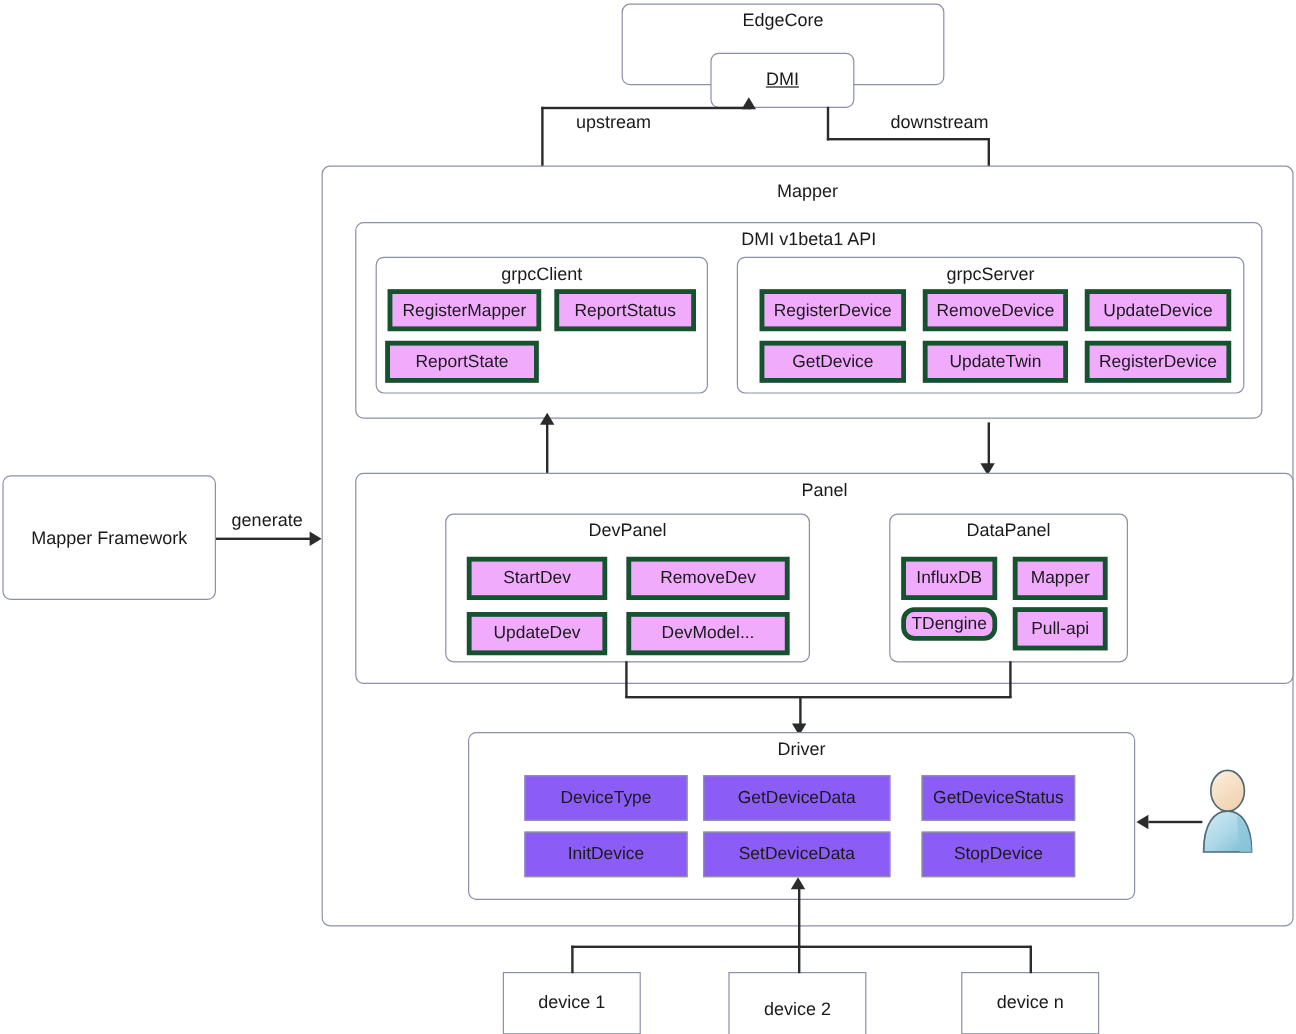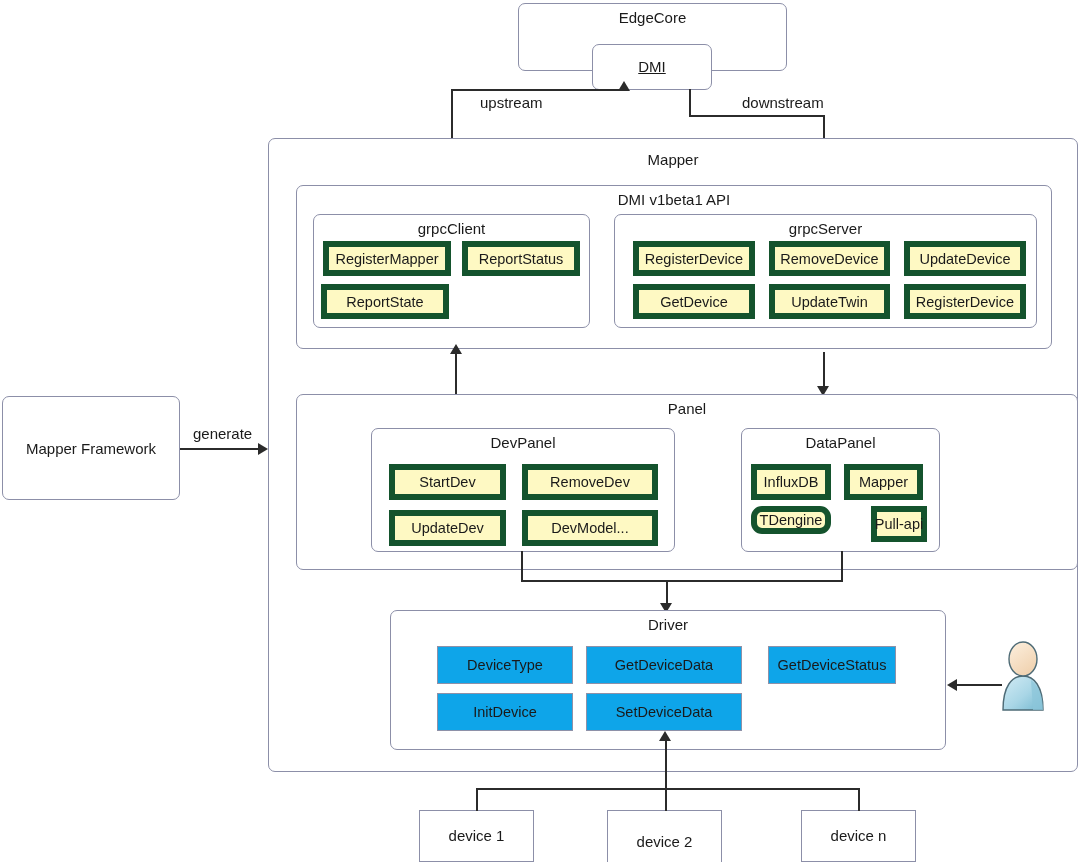--- a/index.html
+++ b/index.html
@@ -52,31 +52,31 @@
     width: 100%;
     text-align: center;
     font-size: 15px;
     color: #1a1a1a;
     pointer-events: none;
   }
   
   .item {
     position: absolute;
     box-sizing: border-box;
-    background: #fef9c3;
-    border: 6px solid #14532d;
+    background: #f0abfc;
+    border: 4px solid #14532d;
     display: flex;
     align-items: center;
     justify-content: center;
     font-size: 14.5px;
     color: #1a1a1a;
     white-space: nowrap;
   }
   .item.gray {
-    background: #0ea5e9;
+    background: #8b5cf6;
     border: 1px solid #8e91a8;
     text-align: right;
   }
   
   .hline {
     position: absolute;
     height: 0;
     border-top: 2px solid #2b2b2b;
   }
   .vline {
@@ -225,21 +225,21 @@
   </div>
   <div class="item" style="left:751px; top:464px; width:80px; height:36px;">
     <span>InfluxDB</span>
   </div>
   <div class="item" style="left:844px; top:464px; width:79px; height:36px;">
     <span>Mapper</span>
   </div>
   <div class="item" style="left:751px; top:506px; width:80px; height:28px;border-radius:11px;">
     <span>TDengine</span>
   </div>
-  <div class="item" style="left:844px; top:506px; width:56px; height:36px;margin-left:27px;">
+  <div class="item" style="left:844px; top:506px; width:79px; height:36px;">
     <span>Pull-api</span>
   </div>
 
   <div class="vline" style="left:521px; top:551px; height:30px;"></div>
   <div class="vline" style="left:841px; top:551px; height:30px;"></div>
   <div class="hline" style="left:521px; top:580px; width:322px;"></div>
   <div class="vline" style="left:666px; top:580px; height:25px;"></div>
   <div class="arrow arrow-down" style="left:660px; top:603px;"></div>
 
   <div class="container-box" style="left:390px; top:610px; width:556px; height:140px;">
@@ -252,20 +252,23 @@
     <span>GetDeviceData</span>
   </div>
   <div class="item gray" style="left:768px; top:646px; width:128px; height:38px;">
     <span>GetDeviceStatus</span>
   </div>
   <div class="item gray" style="left:437px; top:693px; width:136px; height:38px;">
     <span>InitDevice</span>
   </div>
   <div class="item gray" style="left:586px; top:693px; width:156px; height:38px;">
     <span>SetDeviceData</span>
+  </div>
+  <div class="item gray" style="left:768px; top:693px; width:128px; height:38px;">
+    <span>StopDevice</span>
   </div>
 
   <div class="container-box" style="left:2px; top:396px; width:178px; height:104px; display:flex; align-items:center; justify-content:center;">
     <div style="width:100%; text-align:center; font-size:15px;">Mapper Framework</div>
   </div>
   <div class="hline" style="left:180px; top:448px; width:80px;"></div>
   <div class="arrow arrow-right" style="left:258px; top:443px;"></div>
   <div class="edge-label" style="left:193px; top:425px;">generate</div>
 
   <div class="user-icon" style="left:995px; top:640px; width:56px; height:72px;">

